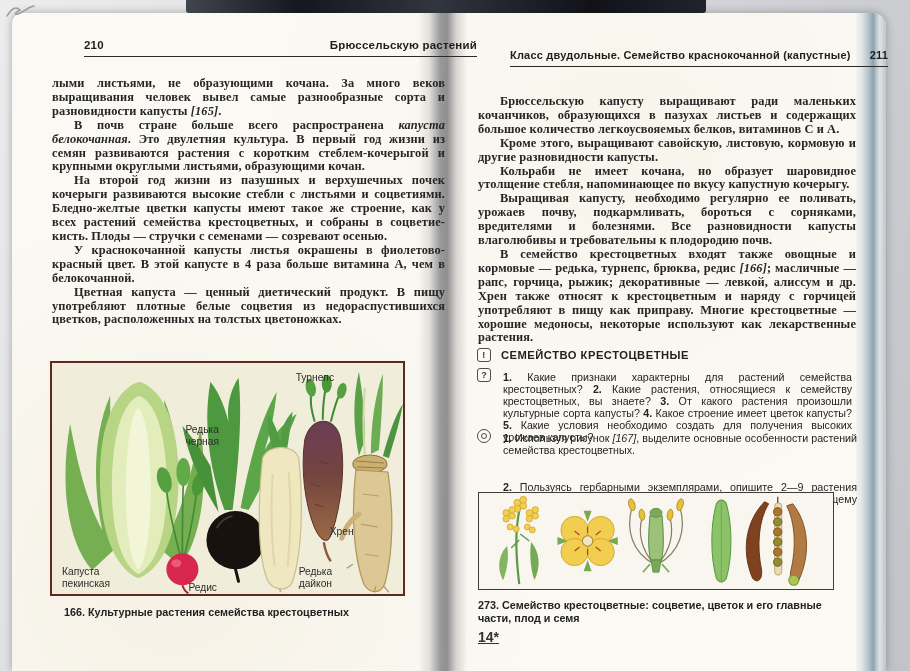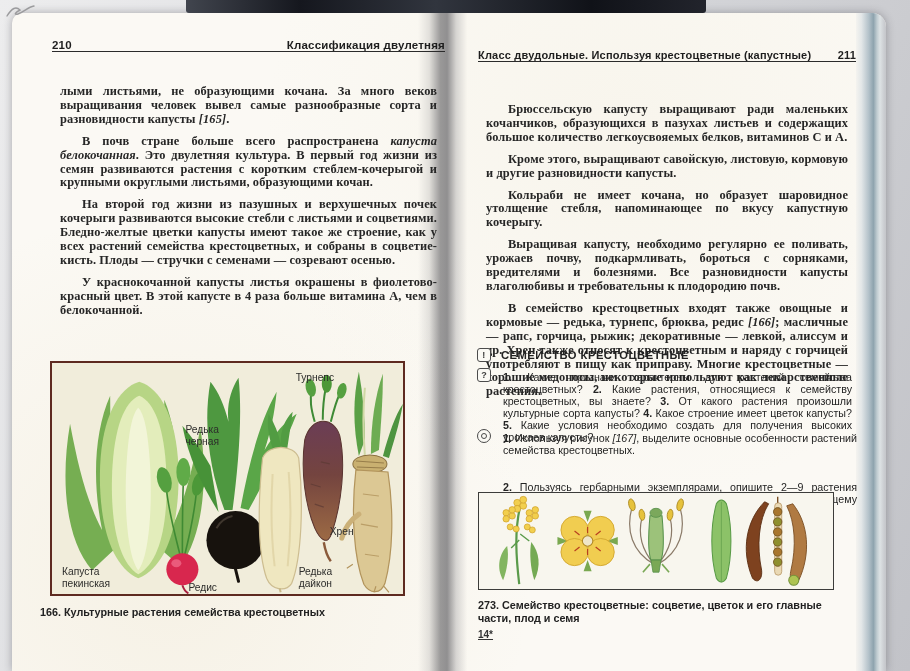--- a/index.html
+++ b/index.html
@@ -33,31 +33,31 @@
     position:absolute; left:856px; top:13px; width:30px; height:658px; z-index:3;
     background:linear-gradient(90deg,#f4f3ef 0%,#e3e7e8 18%,#b4c2ca 42%,#8ea3ae 58%,#c0ccd1 70%,#dde2e4 80%,#caccd0 94%,#c5c6ca 100%);
     border-radius:0 14px 0 0;
   }
   .pencil{ position:absolute; left:4px; top:2px; z-index:5; }
 
   
   .header-row{
     position:absolute; z-index:6; display:flex; justify-content:space-between; align-items:flex-end;
     font-family:"Liberation Sans", sans-serif; font-weight:bold; font-size:11.5px; color:#1e1e1e;
-    border-bottom:1.6px solid #2b2b2b; letter-spacing:.2px;
+    border-bottom:1.6px solid #2b2b2b; padding-bottom:5px; letter-spacing:.2px;margin-left:32px;
   }
   .hdr-left{ left:52px; top:39px; width:393px; }
   .hdr-right{ left:478px; top:49px; width:378px; font-size:11px; }
 
   
   .body-col{ position:absolute; z-index:6; text-align:justify; color:#262626;
     font-weight:bold; font-size:12.4px; line-height:13.9px; letter-spacing:.1px; }
   .col-left{ left:52px; top:77px; width:393px; }
   .col-right{ left:478px; top:95px; width:378px; }
-  .body-p{ margin:8px; }
+  .body-p{ margin:0; }
   .indent{ text-indent:22px; }
   .it{ font-style:italic; }
   .bd{ font-weight:bold; }
 
   
   .family-heading{
     position:absolute; left:477px; top:347px; z-index:6; display:flex; align-items:center; gap:10px;
     font-family:"Liberation Sans", sans-serif; font-weight:bold; font-size:11.2px; color:#222; letter-spacing:.5px;
   }
   .qa-block{ position:absolute; z-index:6; display:flex; gap:8px; width:379px; }
@@ -83,52 +83,53 @@
 
   
   .fig{ position:absolute; z-index:6; box-sizing:border-box; }
   .fig-166{ left:50px; top:361px; width:355px; height:235px; border:2.5px solid #5e2a20; background:#f1eddb; }
   .fig-167{ left:478px; top:492px; width:356px; height:98px; border:1.5px solid #3c3c3a; background:#f8f6ee; }
   .fig svg{ display:block; width:100%; height:100%; }
   .caption{
     position:absolute; z-index:6; font-family:"Liberation Sans", sans-serif;
     font-weight:bold; font-size:10.8px; line-height:12.6px; color:#222;
   }
-  .cap-166{ left:40px; top:606px; width:392px; }
+  .cap-166{ left:64px; top:606px; width:392px; }
   .cap-167{ left:478px; top:599px; width:372px; }
   .footer-mark{
     position:absolute; left:478px; top:629px; z-index:6;
-    font-family:"Liberation Sans", sans-serif; font-weight:bold; font-size:10px; color:#333;text-decoration:underline;
+    font-family:"Liberation Sans", sans-serif; font-weight:bold; font-size:14px; color:#333;text-decoration:underline;
   }
   .fig-label{ font-family:"Liberation Sans", sans-serif; font-size:10.2px; fill:#2d2d2b; }
 </style>
 </head>
 <body>
 
 <div class="scan">
 
   <svg class="pencil" width="34" height="20" viewBox="0 0 34 20">
     <path d="M3,14 C8,6 12,4 16,8 C12,10 9,13 14,12 C20,10 24,5 30,4" fill="none" stroke="#9b9b9d" stroke-width="1.4" stroke-linecap="round"></path>
   </svg>
 
   <div class="top-band"></div>
   <div class="book"></div>
   <div class="spine"></div>
   <div class="page-edges"></div>
 
   <div class="header-row hdr-left">
     <span>210</span>
-    <span>Классификация двулетняя</span>
+    <span>Брюссельскую растений</span>
   </div>
 
   <div class="body-col col-left">
     <p class="body-p"><span>лыми листьями, не образующими кочана. За много веков выращивания человек вывел самые разнообразные сорта и разновидности капусты </span><span class="it">[165]</span><span>.</span></p>
     <p class="body-p indent"><span>В почв стране больше всего распространена </span><span class="it">капуста белокочанная</span><span>. Это двулетняя культура. В первый год жизни из семян развиваются растения с коротким стеблем-кочерыгой и крупными округлыми листьями, образующими кочан.</span></p>
     <p class="body-p indent"><span>На второй год жизни из пазушных и верхушечных почек кочерыги развиваются высокие стебли с листьями и соцветиями. Бледно-желтые цветки капусты имеют такое же строение, как у всех растений семейства крестоцветных, и собраны в соцветие-кисть. Плоды — стручки с семенами — созревают осенью.</span></p>
     <p class="body-p indent"><span>У краснокочанной капусты листья окрашены в фиолетово-красный цвет. В этой капусте в 4 раза больше витамина А, чем в белокочанной.</span></p>
+    <p class="body-p indent"><span>Цветная капуста — ценный диетический продукт. В пищу употребляют плотные белые соцветия из недораспустившихся цветков, расположенных на толстых цветоножках.</span></p>
   </div>
 
   <div class="fig fig-166">
     <svg viewBox="0 0 350 229">
 
       <g>
         <path d="M40,206 C14,176 8,118 18,60 C26,102 34,136 50,166 C40,118 42,68 58,32 C58,90 62,138 74,174 Z" fill="#76ae52"></path>
         <path d="M128,202 C150,172 156,118 148,64 C140,106 132,138 120,162 C128,116 126,70 112,36 C112,94 108,144 98,176 Z" fill="#76ae52"></path>
         <path d="M86,214 C58,202 46,156 48,102 C50,54 66,24 87,18 C108,24 124,54 126,102 C128,156 116,202 86,214 Z" fill="#b7d585"></path>
         <path d="M86,210 C66,198 58,158 60,108 C62,64 72,38 87,32 C102,38 112,64 114,108 C116,158 108,198 86,210 Z" fill="#e3edbb"></path>
@@ -203,21 +204,21 @@
       <text class="fig-label" x="10" y="211">Капуста</text>
       <text class="fig-label" x="10" y="223">пекинская</text>
       <text class="fig-label" x="136" y="227">Редис</text>
       <text class="fig-label" x="246" y="211">Редька</text>
       <text class="fig-label" x="246" y="223">дайкон</text>
     </svg>
   </div>
   <div class="caption cap-166">166. Культурные растения семейства крестоцветных</div>
 
   <div class="header-row hdr-right">
-    <span>Класс двудольные. Используя крестоцветные (капустные)</span>
+    <span>Класс двудольные. Семейство краснокочанной (капустные)</span>
     <span>211</span>
   </div>
 
   <div class="body-col col-right">
     <p class="body-p indent"><span>Брюссельскую капусту выращивают ради маленьких кочанчиков, образующихся в пазухах листьев и содержащих большое количество легкоусвояемых белков, витаминов С и А.</span></p>
     <p class="body-p indent"><span>Кроме этого, выращивают савойскую, листовую, кормовую и другие разновидности капусты.</span></p>
     <p class="body-p indent"><span>Кольраби не имеет кочана, но образует шаровидное утолщение стебля, напоминающее по вкусу капустную кочерыгу.</span></p>
     <p class="body-p indent"><span>Выращивая капусту, необходимо регулярно ее поливать, урожаев почву, подкармливать, бороться с сорняками, вредителями и болезнями. Все разновидности капусты влаголюбивы и требовательны к плодородию почв.</span></p>
     <p class="body-p indent"><span>В семейство крестоцветных входят также овощные и кормовые — редька, турнепс, брюква, редис </span><span class="it">[166]</span><span>; масличные — рапс, горчица, рыжик; декоративные — левкой, алиссум и др. Хрен также относят к крестоцветным и наряду с горчицей употребляют в пищу как приправу. Многие крестоцветные — хорошие медоносы, некоторые используют как лекарственные растения.</span></p>
   </div>

